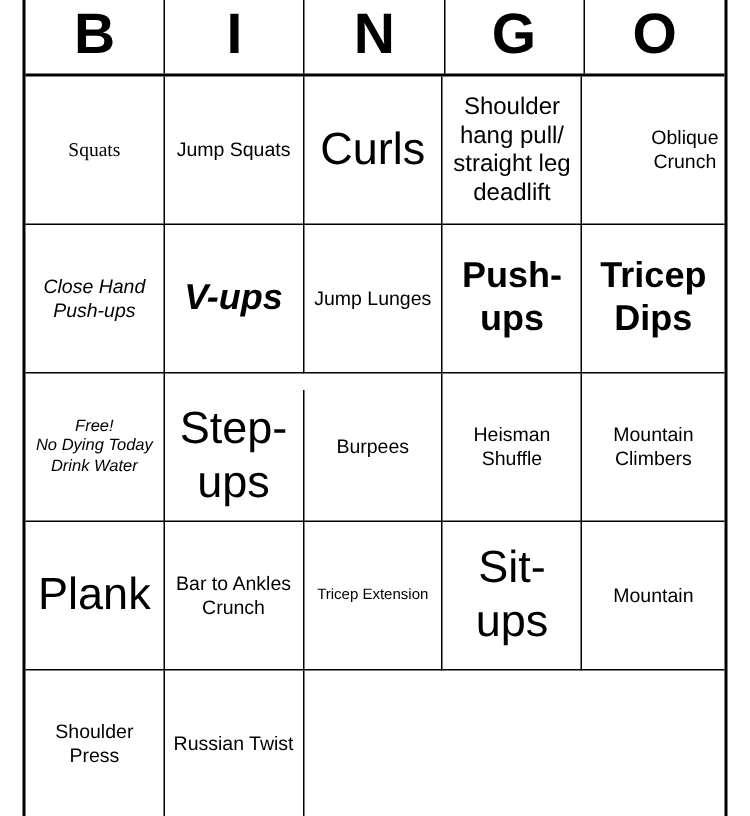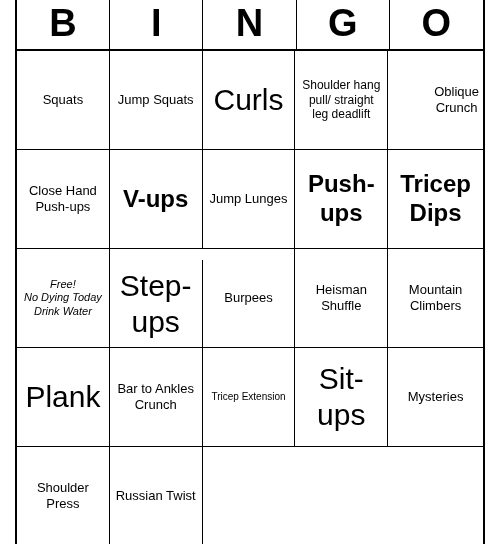--- a/index.html
+++ b/index.html
@@ -71,38 +71,38 @@
 
 <div class="bingo-card">
   <div class="bingo-header">
   <div class="bingo-header-cell">B</div>
       <div class="bingo-header-cell">I</div>
       <div class="bingo-header-cell">N</div>
       <div class="bingo-header-cell">G</div>
       <div class="bingo-header-cell">O</div>
     </div>
   <div class="bingo-grid">
-  <div class="bingo-cell" style="white-space: pre-line;">Squats</div>
+  <div class="bingo-cell" style="white-space: pre-line; font-family: Liberation Serif, serif;">Squats</div>
       <div class="bingo-cell" style="white-space: pre-line;">Jump Squats</div>
       <div class="bingo-cell xlarge-text" style="white-space: pre-line;">Curls</div>
-      <div class="bingo-cell" style="font-size: 12px; white-space: pre-line;">Shoulder hang pull/ straight leg deadlift</div>
+      <div class="bingo-cell" style="font-size: 16px; white-space: pre-line;">Shoulder hang pull/ straight leg deadlift</div>
       <div class="bingo-cell" style="white-space: pre-line; padding-left: 46px;">Oblique Crunch</div>
-      <div class="bingo-cell" style="white-space: pre-line;">Close Hand Push-ups</div>
-      <div class="bingo-cell large-text" style="white-space: pre-line;">V-ups</div>
+      <div class="bingo-cell" style="white-space: pre-line; font-style: italic;">Close Hand Push-ups</div>
+      <div class="bingo-cell large-text" style="white-space: pre-line; font-style: italic;">V-ups</div>
       <div class="bingo-cell" style="white-space: pre-line;">Jump Lunges</div>
       <div class="bingo-cell large-text" style="white-space: pre-line;">Push-ups</div>
       <div class="bingo-cell large-text" style="white-space: pre-line;">Tricep Dips</div>
       <div class="bingo-cell free-cell" style="white-space: pre-line;">Free!
 No Dying Today
 Drink Water</div>
       <div class="bingo-cell xlarge-text" style="white-space: pre-line; margin-top: 11px;">Step-ups</div>
       <div class="bingo-cell" style="white-space: pre-line;">Burpees</div>
       <div class="bingo-cell" style="white-space: pre-line;">Heisman Shuffle</div>
       <div class="bingo-cell" style="white-space: pre-line;">Mountain Climbers</div>
       <div class="bingo-cell xlarge-text" style="white-space: pre-line;">Plank</div>
       <div class="bingo-cell" style="white-space: pre-line;">Bar to Ankles Crunch</div>
       <div class="bingo-cell" style="font-size: 10px; white-space: pre-line;">Tricep Extension</div>
       <div class="bingo-cell xlarge-text" style="white-space: pre-line;">Sit-ups</div>
-      <div class="bingo-cell" style="white-space: pre-line;">Mysteries</div>
+      <div class="bingo-cell" style="white-space: pre-line;">Mountain</div>
       <div class="bingo-cell" style="white-space: pre-line;">Shoulder Press</div>
       <div class="bingo-cell" style="white-space: pre-line; text-align: right;">Russian Twist</div>
     </div>
 </div>
 
 </body></html>

